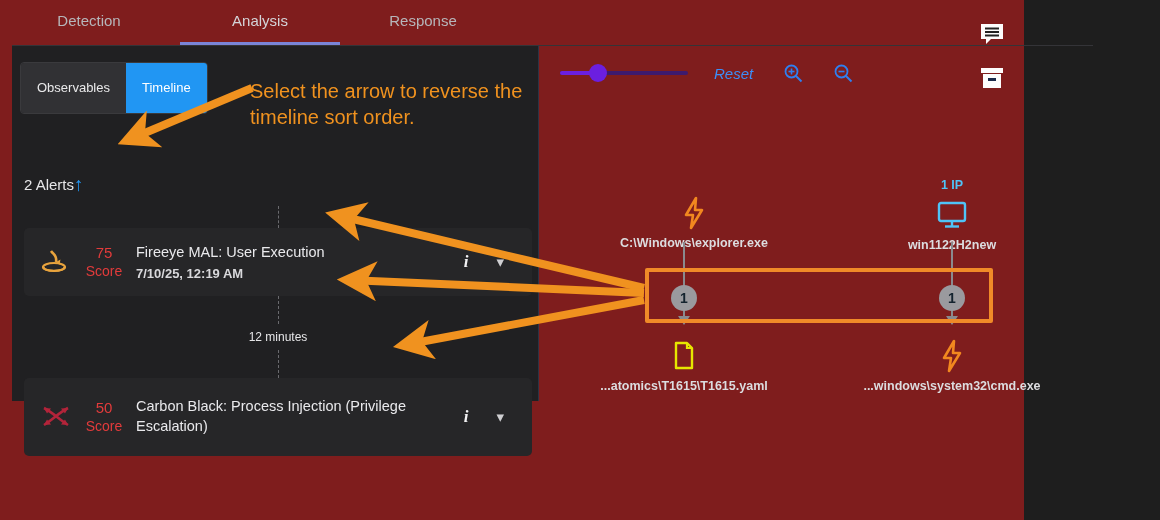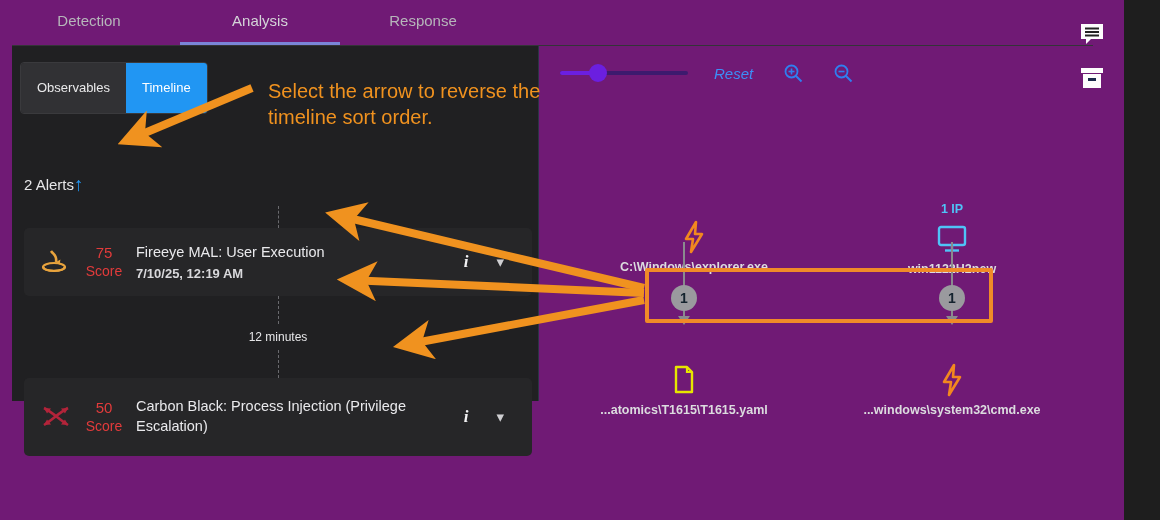--- a/index.html
+++ b/index.html
@@ -2,21 +2,21 @@
 <html><head>
 <meta charset="utf-8">
 <style>
   * { box-sizing: border-box; margin: 0; padding: 0; }
   html, body {
     width: 1160px; height: 520px;
     background: #1e1e1e;
     font-family: "Liberation Sans", sans-serif;
     overflow: hidden;
   }
-  #app { position: relative; width: 1124px; height: 520px; background: #701a75; }
+  #app { position: relative; width: 1024px; height: 520px; background: #7f1d1d; }
 
   
   .tabbar {
     position: absolute; left: 0; top: 0; width: 1093px; height: 45px;
     display: flex; align-items: flex-start;
   }
   .tab {
     position: relative; height: 45px; line-height: 42px;
     color: #b6b6ba; font-size: 15px; text-align: center;
     cursor: pointer; user-select: none;
@@ -123,21 +123,21 @@
   .tb-link {
     margin-left: 26px; color: #3d8ef7; font-size: 15px; cursor: pointer;
   }
   .tb-zoom {
     margin-left: 30px; color: #2f7ff0; cursor: pointer;
     display: flex; align-items: center;
   }
 
   
   .graph { position: absolute; left: 550px; top: 170px; width: 600px; height: 235px; }
-  .node { position: absolute; text-align: center; margin-top: 24px; }
+  .node { position: absolute; text-align: center; }
   .node .glyph { height: 42px; display: flex; align-items: center; justify-content: center; }
   .node .nlabel {
     font-size: 12.5px; color: #dcdcdf; white-space: nowrap;
     font-weight: 700; margin-top: 2px;
   }
   .ipbadge { font-size: 12.5px; color: #4fc3f7; font-weight: 700; margin-bottom: 2px; }
   .edge { position: absolute; width: 2px; background: #8a8a8e; }
   .arrowhead {
     position: absolute; width: 0; height: 0;
     border-left: 6px solid transparent; border-right: 6px solid transparent;
@@ -157,21 +157,21 @@
   .rail { position: absolute; right: 10px; top: 12px; width: 44px; }
   .rail-btn {
     width: 44px; height: 44px; display: flex; align-items: center;
     justify-content: center; cursor: pointer;
   }
 
   
   .anno {
     position: absolute; color: #f0921f; font-size: 20px; line-height: 1.32;
   }
-  .anno-top { left: 268px; top: 78px; width: 300px; }
+  .anno-top { left: 250px; top: 78px; width: 300px; }
   .anno-bottom { left: 238px; top: 432px; width: 812px; font-size: 19.5px; }
   svg.overlay {
     position: absolute; left: 0; top: 0; width: 1160px; height: 520px;
     pointer-events: none;
   }
 </style>
 </head>
 <body>
 
 <div id="app">

